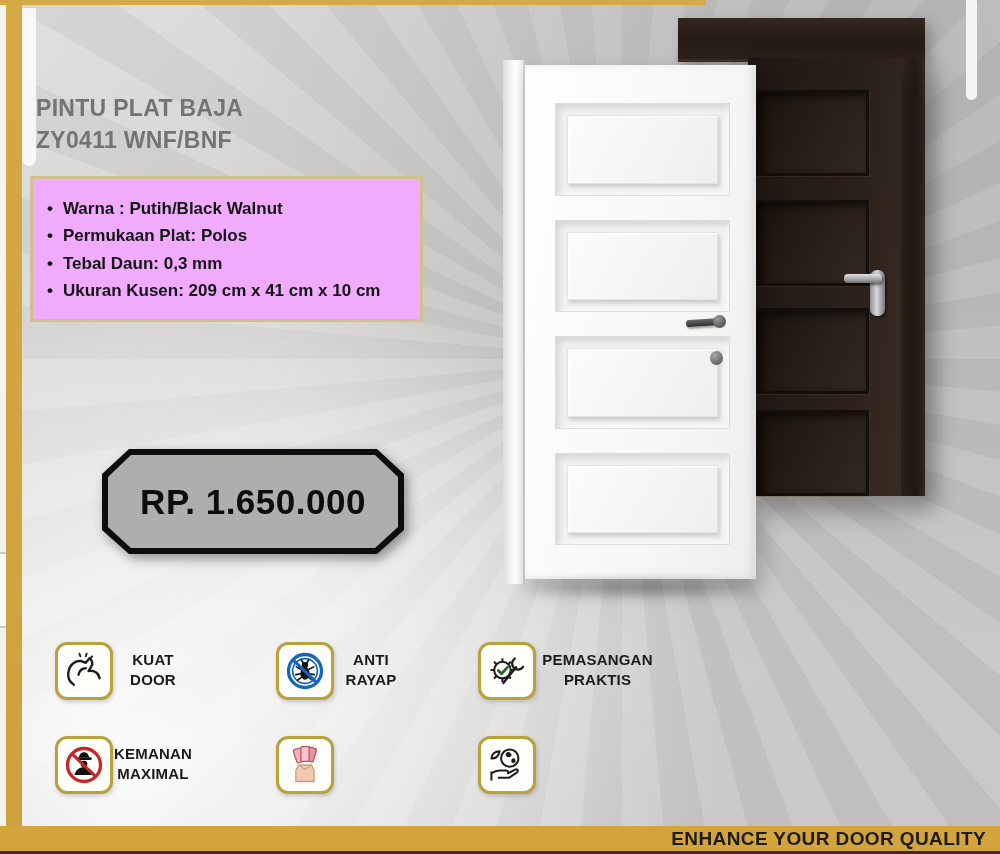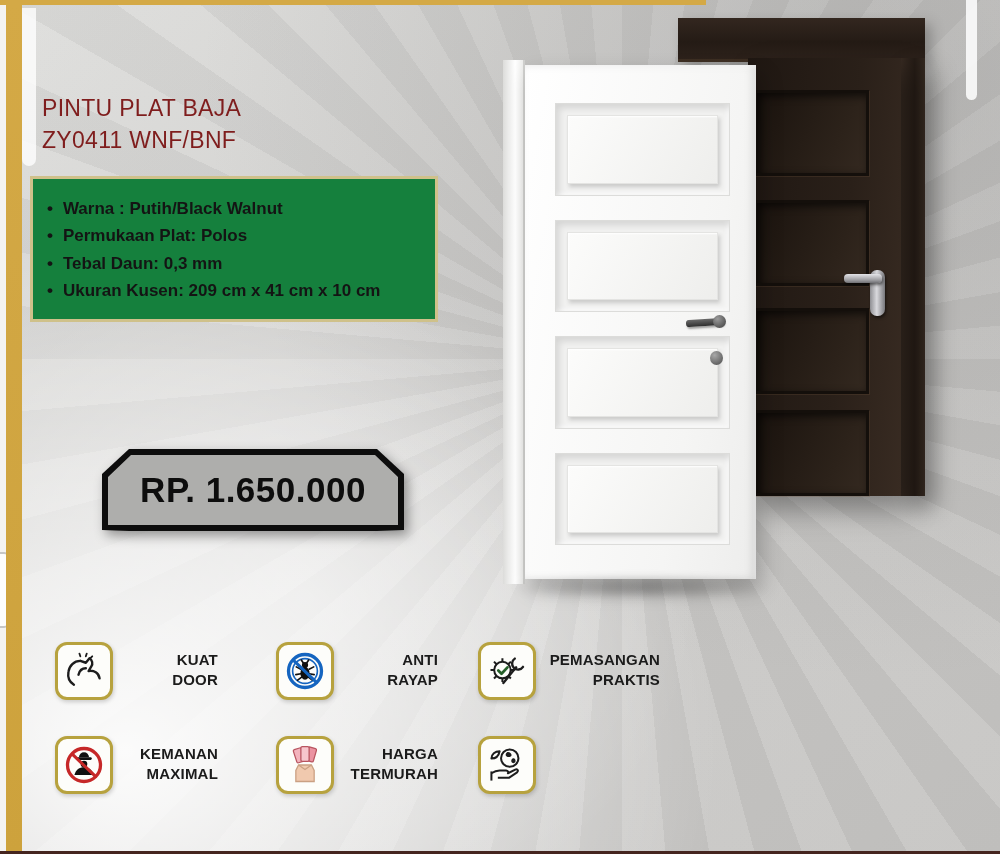--- a/index.html
+++ b/index.html
@@ -60,48 +60,48 @@
   .wpanel-inner{position:absolute;inset:11px;background:linear-gradient(120deg,#fcfcfb,#eeeeec);
     border:1px solid #e4e4e2;box-shadow:2px 3px 4px rgba(0,0,0,0.16), inset 1px 1px 2px #ffffff;}
   .whandle-lever{position:absolute;right:32px;top:254px;width:38px;height:7px;border-radius:3px;
     background:linear-gradient(180deg,#6a6a6a,#2e2e2e);transform:rotate(-4deg);box-shadow:1px 2px 2px rgba(0,0,0,0.35);}
   .whandle-base{position:absolute;right:30px;top:250px;width:13px;height:13px;border-radius:50%;
     background:radial-gradient(circle at 35% 30%,#9a9a9a,#3c3c3c);}
   .whandle-knob{position:absolute;right:33px;top:286px;width:13px;height:14px;border-radius:50%;
     background:radial-gradient(circle at 35% 30%,#a8a8a8,#4a4a4a);}
 
   
-  .title{position:absolute;left:42px;top:92px;z-index:7;color:#7f1d1d;
-    font-size:23px;font-weight:400;line-height:32px;letter-spacing:0.3px;}
+  .title{position:absolute;left:36px;top:92px;z-index:7;color:#737373;
+    font-size:23px;font-weight:700;line-height:32px;letter-spacing:0.3px;}
   .spec-box{position:absolute;left:30px;top:176px;width:360px;z-index:7;
-    background:#15803d;border:3px solid #cfc18a;padding:16px 28px 14px 14px;}
+    background:#f0abfc;border:3px solid #cfc18a;padding:16px 13px 14px 14px;}
   .spec-box ul{margin:0;padding:0;list-style:none;}
   .spec-box li{font-size:17px;font-weight:700;line-height:27.4px;color:#141414;white-space:nowrap;}
   .spec-box li::before{content:"•";margin-right:10px;}
 
-  .price-wrap{position:absolute;left:102px;top:449px;width:302px;height:82px;z-index:7;
+  .price-wrap{position:absolute;left:102px;top:449px;width:302px;height:105px;z-index:7;
     filter:drop-shadow(4px 5px 6px rgba(0,0,0,0.38));}
   .price-outer{position:absolute;inset:0;background:#0d0d0d;
     clip-path:polygon(27px 0,275px 0,100% 25px,100% 81px,275px 100%,27px 100%,0 81px,0 25px);}
   .price-inner{position:absolute;inset:6px;background:#aeaeac;
     clip-path:polygon(23px 0,267px 0,100% 22px,100% 72px,267px 100%,23px 100%,0 72px,0 22px);
     display:flex;align-items:center;justify-content:center;}
   .price-text{font-size:35px;font-weight:800;color:#0d0d0d;letter-spacing:0.5px;}
 
   
   .fi-box{position:absolute;width:52px;height:52px;border-radius:12px;background:#fdfdfa;
     border:3px solid #b7a23e;box-shadow:1px 2px 4px rgba(0,0,0,0.18);z-index:7;
     display:flex;align-items:center;justify-content:center;}
   .fi-box svg{width:44px;height:44px;}
   .f-label{position:absolute;z-index:7;color:#1b1b1b;font-size:15px;font-weight:800;
-    line-height:20px;text-align:right;letter-spacing:0.2px;}
+    line-height:20px;text-align:center;letter-spacing:0.2px;}
   .r1{top:642px}.r2{top:736px}
   .c1i{left:55px}.c2i{left:276px}.c3i{left:478px}
   .lr1{top:650px}.lr2{top:744px}
-  .lc1{left:88px;width:130px}.lc2{left:328px;width:110px}.lc3{left:535px;width:125px}
+  .lc1{left:88px;width:130px}.lc2{left:316px;width:110px}.lc3{left:535px;width:125px}
 
   
   .footer-bar{position:absolute;left:0;top:826px;width:1000px;height:25px;background:#d4a43c;z-index:8;
     display:flex;align-items:center;justify-content:flex-end;padding-right:14px;box-sizing:border-box;}
   .footer-text{font-size:19px;font-weight:800;color:#1b1b1b;letter-spacing:0.4px;}
   .footer-dark{position:absolute;left:0;top:851px;width:1000px;height:3px;background:#45251f;z-index:8;}
 </style>
 </head>
 <body>
 
@@ -256,32 +256,31 @@
     <svg viewBox="0 0 48 48">
       <g stroke="#b85560" stroke-width="1.4">
         <rect x="13" y="6" width="9" height="15" rx="1.5" fill="#f3b3bd" transform="rotate(-18 17.5 13.5)"></rect>
         <rect x="26" y="5" width="9" height="15" rx="1.5" fill="#eb93a1" transform="rotate(16 30.5 12.5)"></rect>
         <rect x="19.5" y="4" width="9" height="16" rx="1.5" fill="#f7c6cd"></rect>
       </g>
       <path d="M17 24h14l3 6v12H14V30z" fill="#f0c9ae" stroke="#caa083" stroke-width="1.4"></path>
       <path d="M17 24l7 5 7-5" fill="none" stroke="#caa083" stroke-width="1.4"></path>
     </svg>
   </div>
-  <div class="f-label lr2 lc2">
-    <div>HARGA</div>
-    <div>TERMURAH</div>
-  </div>
 
   <div class="fi-box r2 c3i">
     <svg viewBox="0 0 48 48">
       <g fill="none" stroke="#1d1d1d" stroke-width="2.2" stroke-linejoin="round">
         <circle cx="27" cy="16.5" r="9.5"></circle>
         <path d="M16 9c-5 0-9 3-9 8 5 0 8-3 9-8z"></path>
         <path d="M7 33c3-2 6-3 9-3h7c2 0 3 2 2 3l8-4c2-1 4 1 2 3l-9 6H14"></path>
         <path d="M7 31v10"></path>
       </g>
       <path d="M24 10c-2 2-2 4 0 5s5 0 5-2-3-4-5-3z" fill="#1d1d1d"></path>
       <path d="M29 18c-1 2 0 4 2 4s3-2 2-4-3-2-4 0z" fill="#1d1d1d"></path>
     </svg>
   </div>
 
+  <div class="footer-bar">
+    <span class="footer-text">ENHANCE YOUR DOOR QUALITY</span>
+  </div>
   <div class="footer-dark"></div>
 </div>
 
 </body></html>

